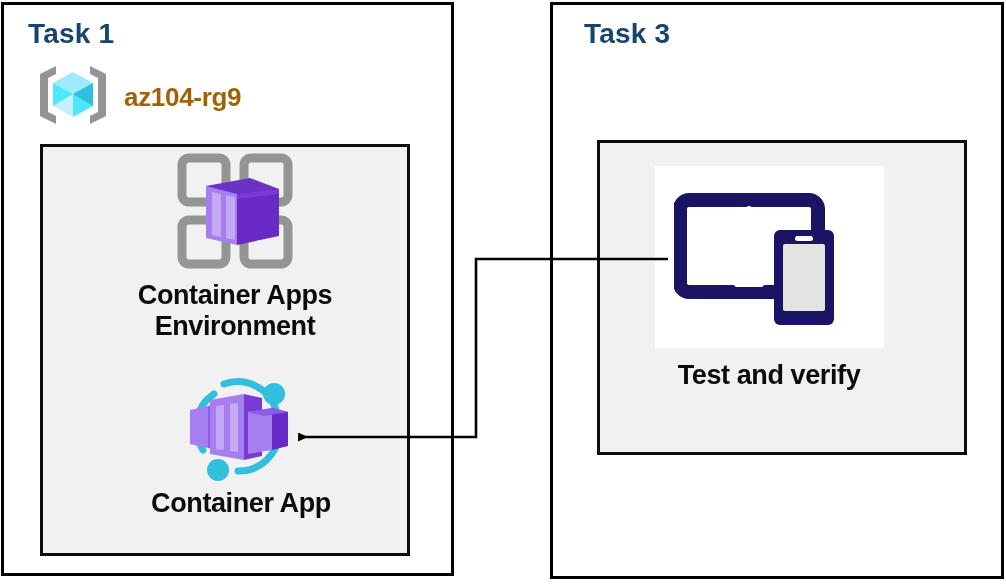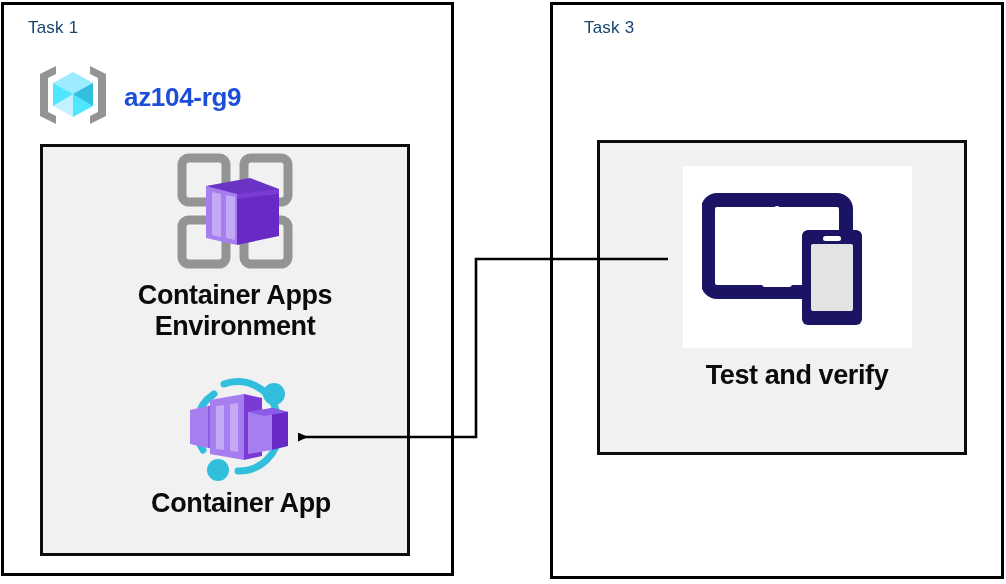--- a/index.html
+++ b/index.html
@@ -25,42 +25,42 @@
     position: absolute;
     background: #ffffff;
     border: 3px solid #000000;
     box-sizing: border-box;
   }
   #panel-task1 { left: 1px;   top: 2px; width: 453px; height: 574px; }
   #panel-task2 { left: 550px; top: 2px; width: 454px; height: 577px; }
 
   .panel-title {
     position: absolute;
-    font-size: 17px;
-    font-weight: normal;
+    font-size: 28px;
+    font-weight: bold;
     color: #17456e;
     letter-spacing: 0.2px;
     white-space: nowrap;
   }
   #title-task1 { left: 28px;  top: 18px; }
   #title-task2 { left: 584px; top: 18px; }
 
   
   #rg-row {
     position: absolute;
     left: 36px;
     top: 62px;
     display: flex;
     align-items: center;
     gap: 14px;
   }
   #rg-label {
     font-size: 26px;
     font-weight: bold;
-    color: #1d4ed8;
+    color: #a16207;
     white-space: nowrap;
     letter-spacing: -0.3px;
   }
 
   
   .inner-box {
     position: absolute;
     background: #f1f1f1;
     border: 3px solid #0d0d0d;
     box-sizing: border-box;
@@ -70,21 +70,21 @@
 
   
   .figure {
     position: absolute;
     display: flex;
     flex-direction: column;
     align-items: center;
   }
   #fig-cae { left: 40px; top: 150px; width: 390px; }
   #fig-ca  { left: 40px; top: 372px; width: 370px; margin-left: 16px; }
-  #fig-tv  { left: 597px; top: 166px; width: 344px; padding-left: 28px; }
+  #fig-tv  { left: 597px; top: 166px; width: 344px; }
 
   .fig-caption {
     font-size: 27px;
     font-weight: bold;
     color: #0b0b0b;
     text-align: center;
     line-height: 1.14;
     letter-spacing: -0.4px;
     white-space: pre-line;
   }

